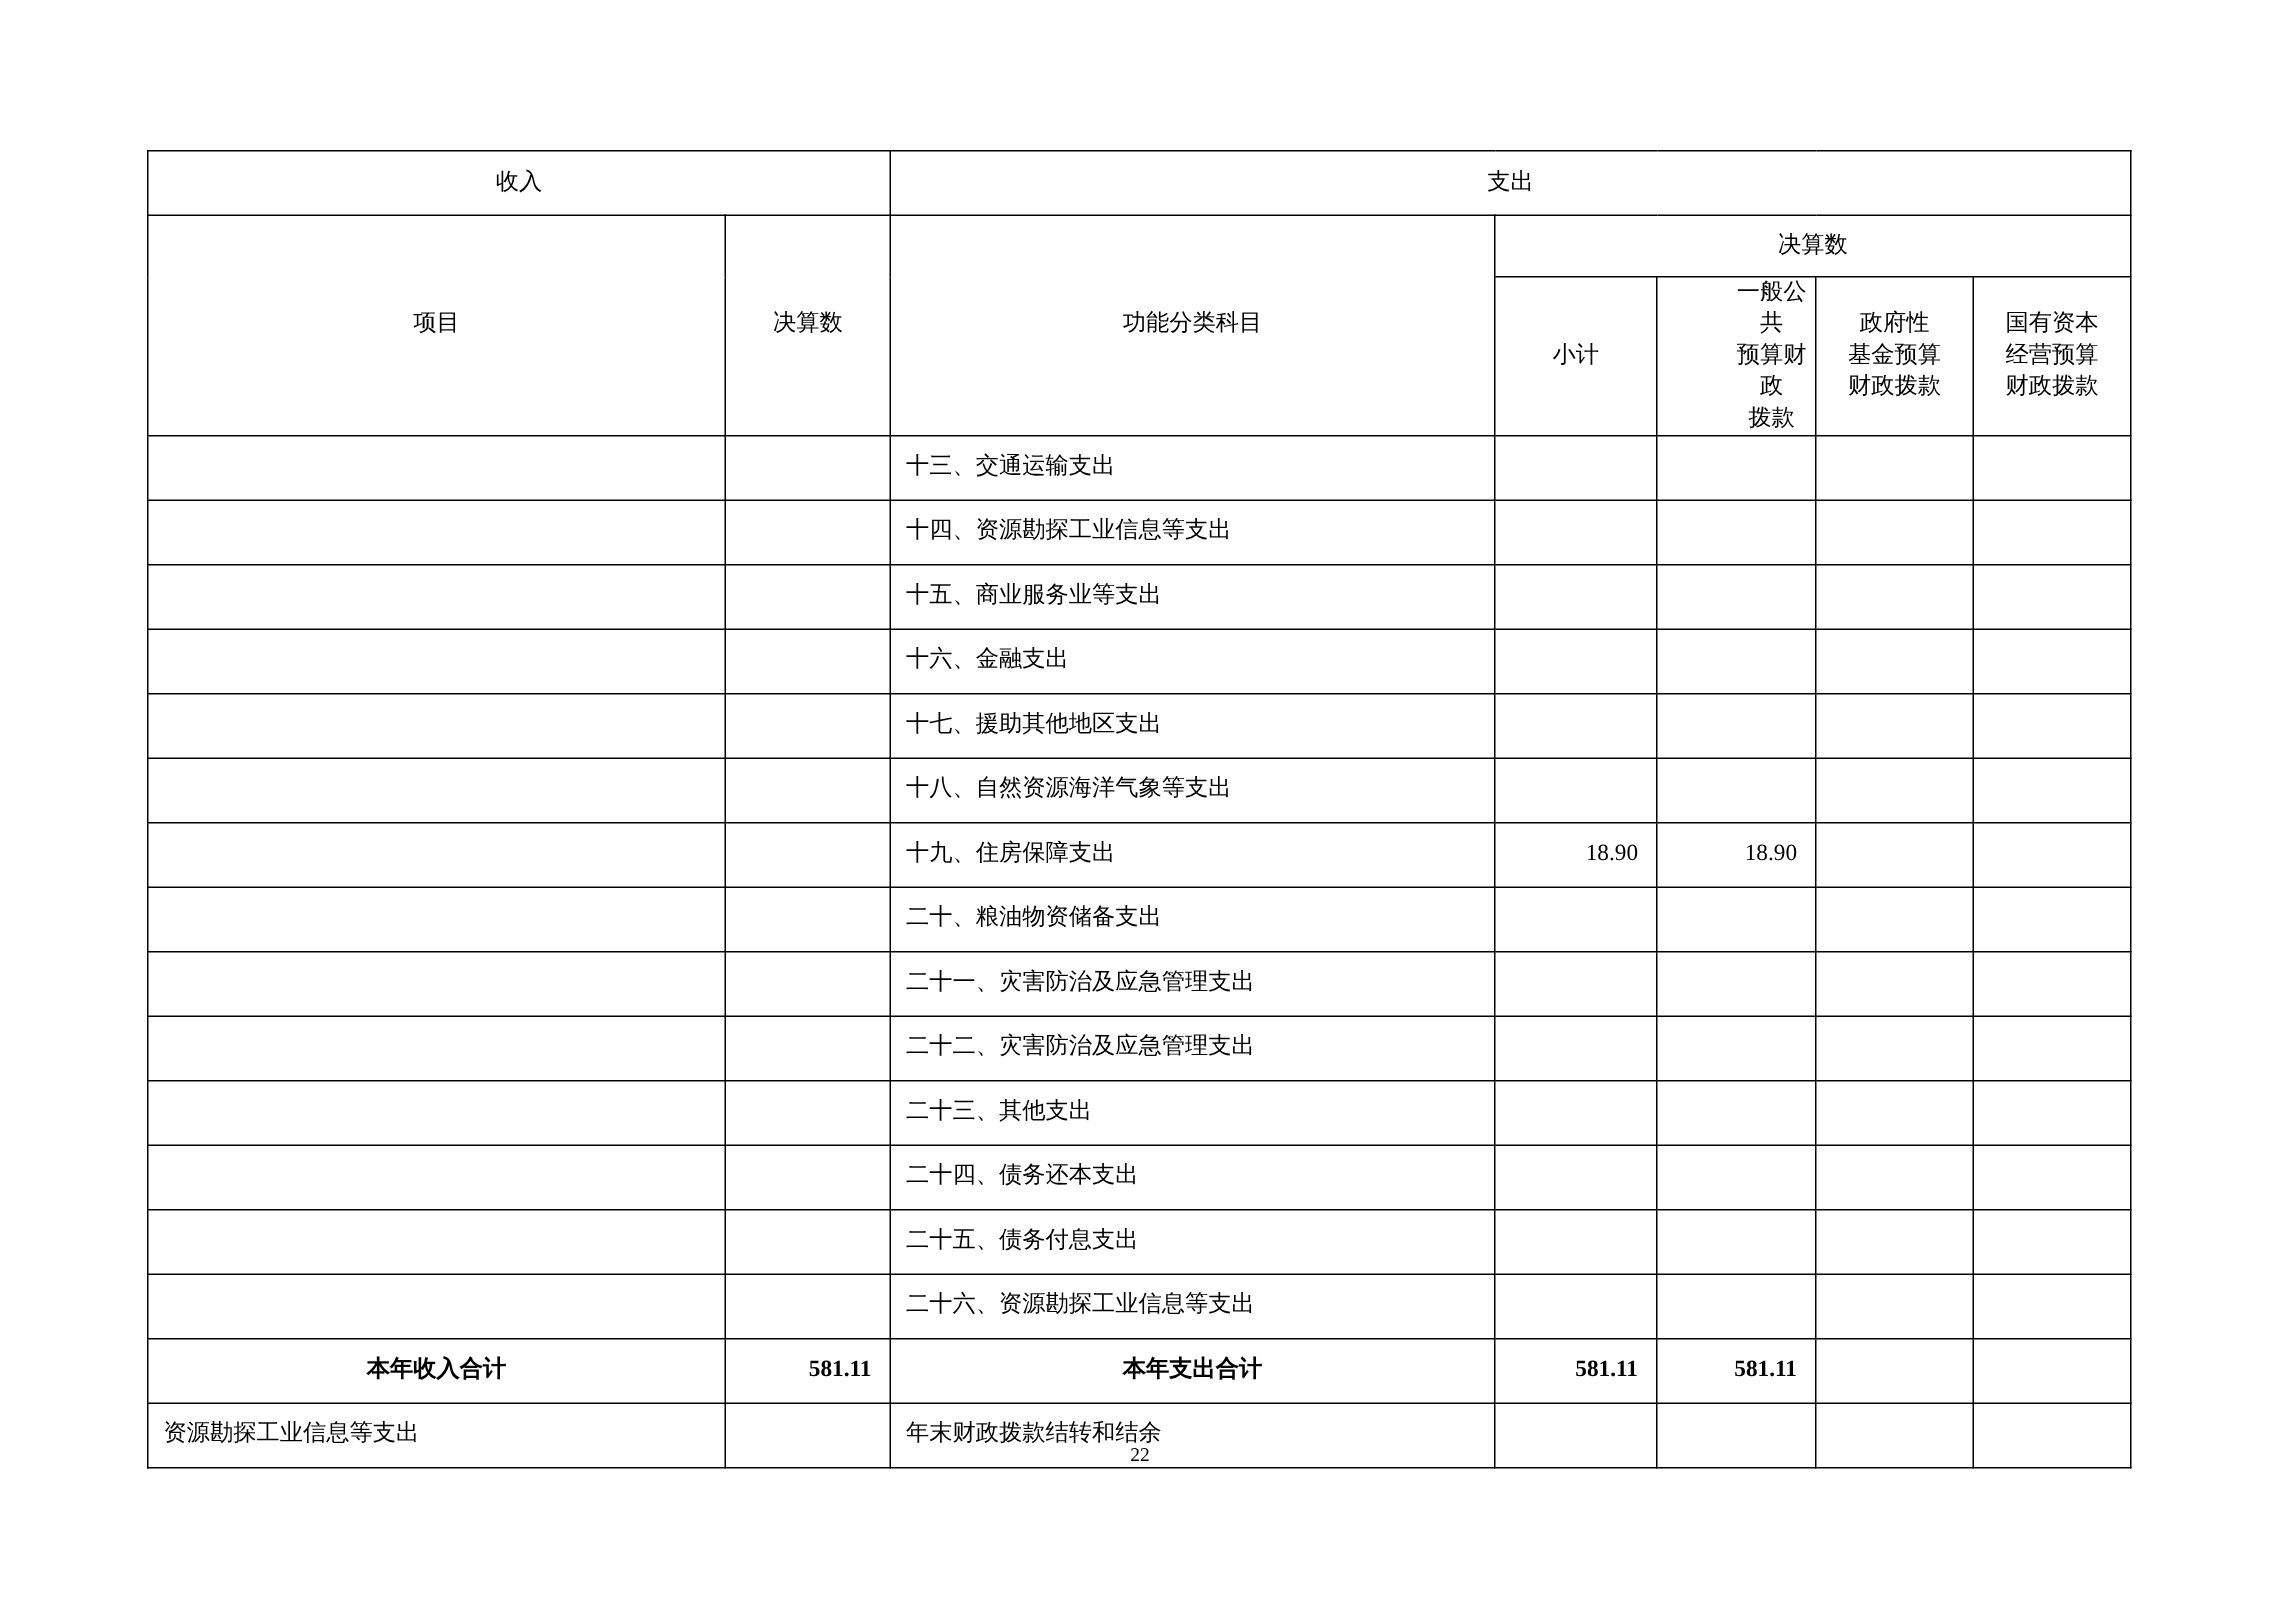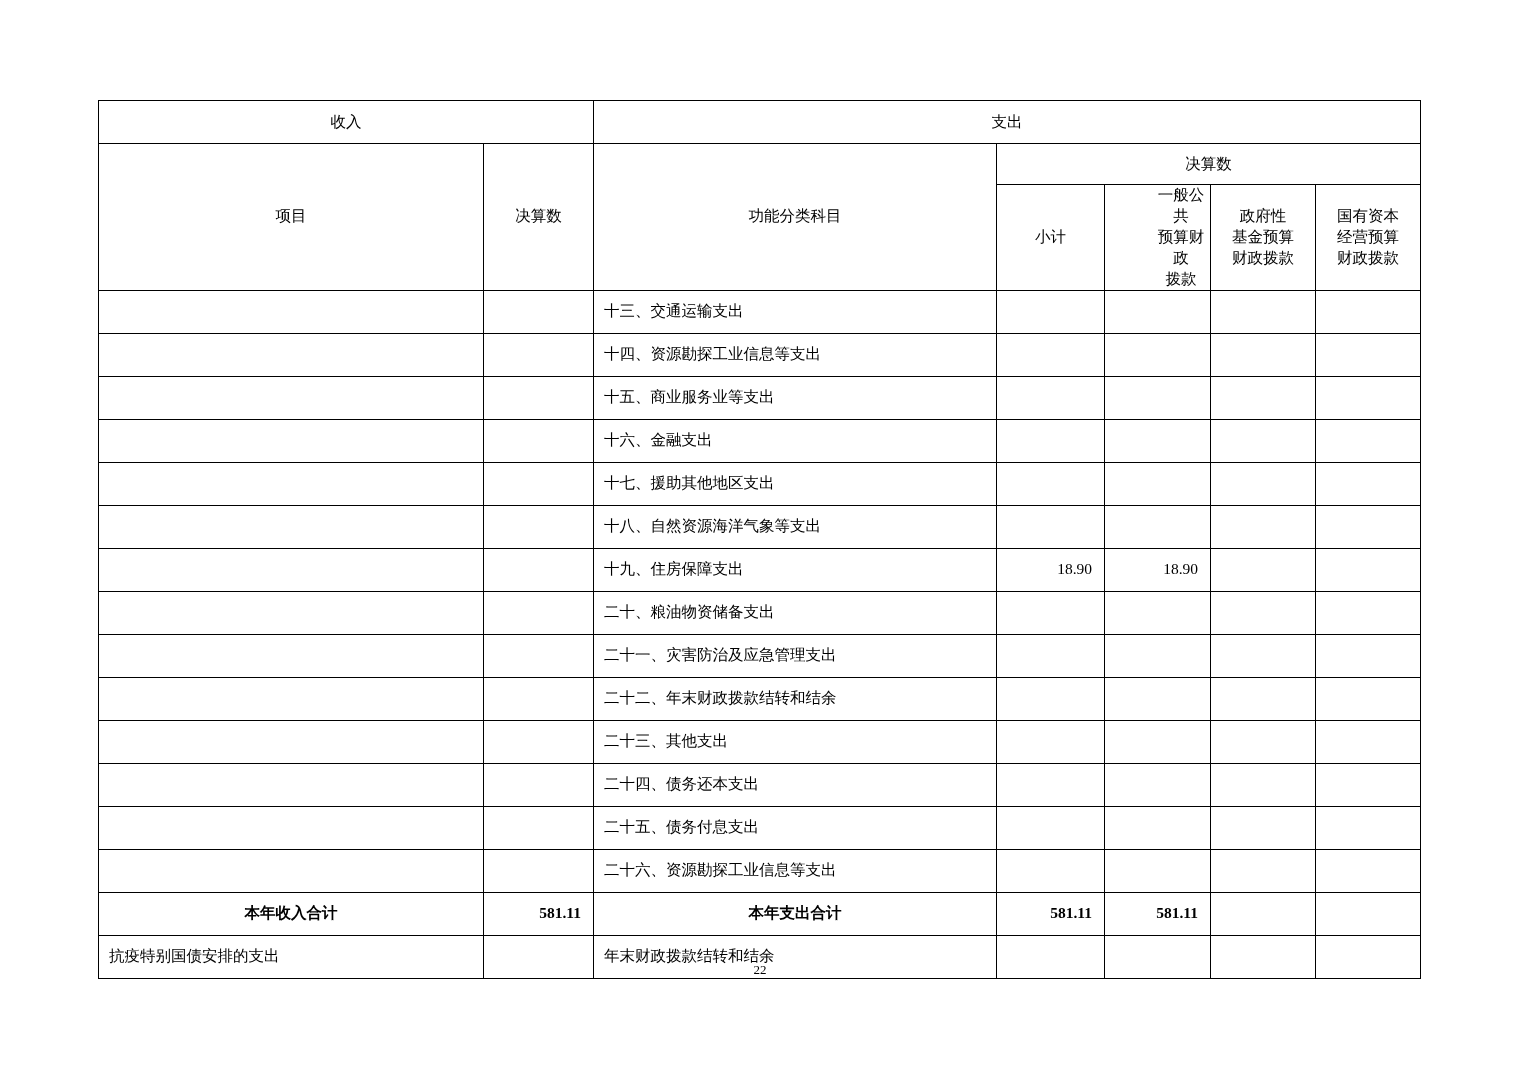--- a/index.html
+++ b/index.html
@@ -328,21 +328,21 @@
           </td>
       </tr>
       <tr class="row-body">
         <td class="c-left">
             <span class="cell-txt"></span>
           </td>
         <td class="c-right">
             <span class="num"></span>
           </td>
         <td class="c-left">
-            <span class="cell-txt">二十二、年末财政拨款结转和结余</span>
+            <span class="cell-txt">二十二、灾害防治及应急管理支出</span>
           </td>
         <td class="c-right">
             <span class="num"></span>
           </td>
         <td class="c-right">
             <span class="num"></span>
           </td>
         <td class="c-right">
             <span class="num"></span>
           </td>
@@ -458,21 +458,21 @@
         <td class="c-right bold">
             <span class="num"></span>
           </td>
         <td class="c-right bold">
             <span class="num"></span>
           </td>
       </tr>
 
       <tr class="row-body">
         <td class="c-left">
-            <span class="cell-txt">抗疫特别国债安排的支出</span>
+            <span class="cell-txt">资源勘探工业信息等支出</span>
           </td>
         <td class="c-right">
             <span class="num"></span>
           </td>
         <td class="c-left">
             <span class="cell-txt">年末财政拨款结转和结余</span>
           </td>
         <td class="c-right">
             <span class="num"></span>
           </td>

